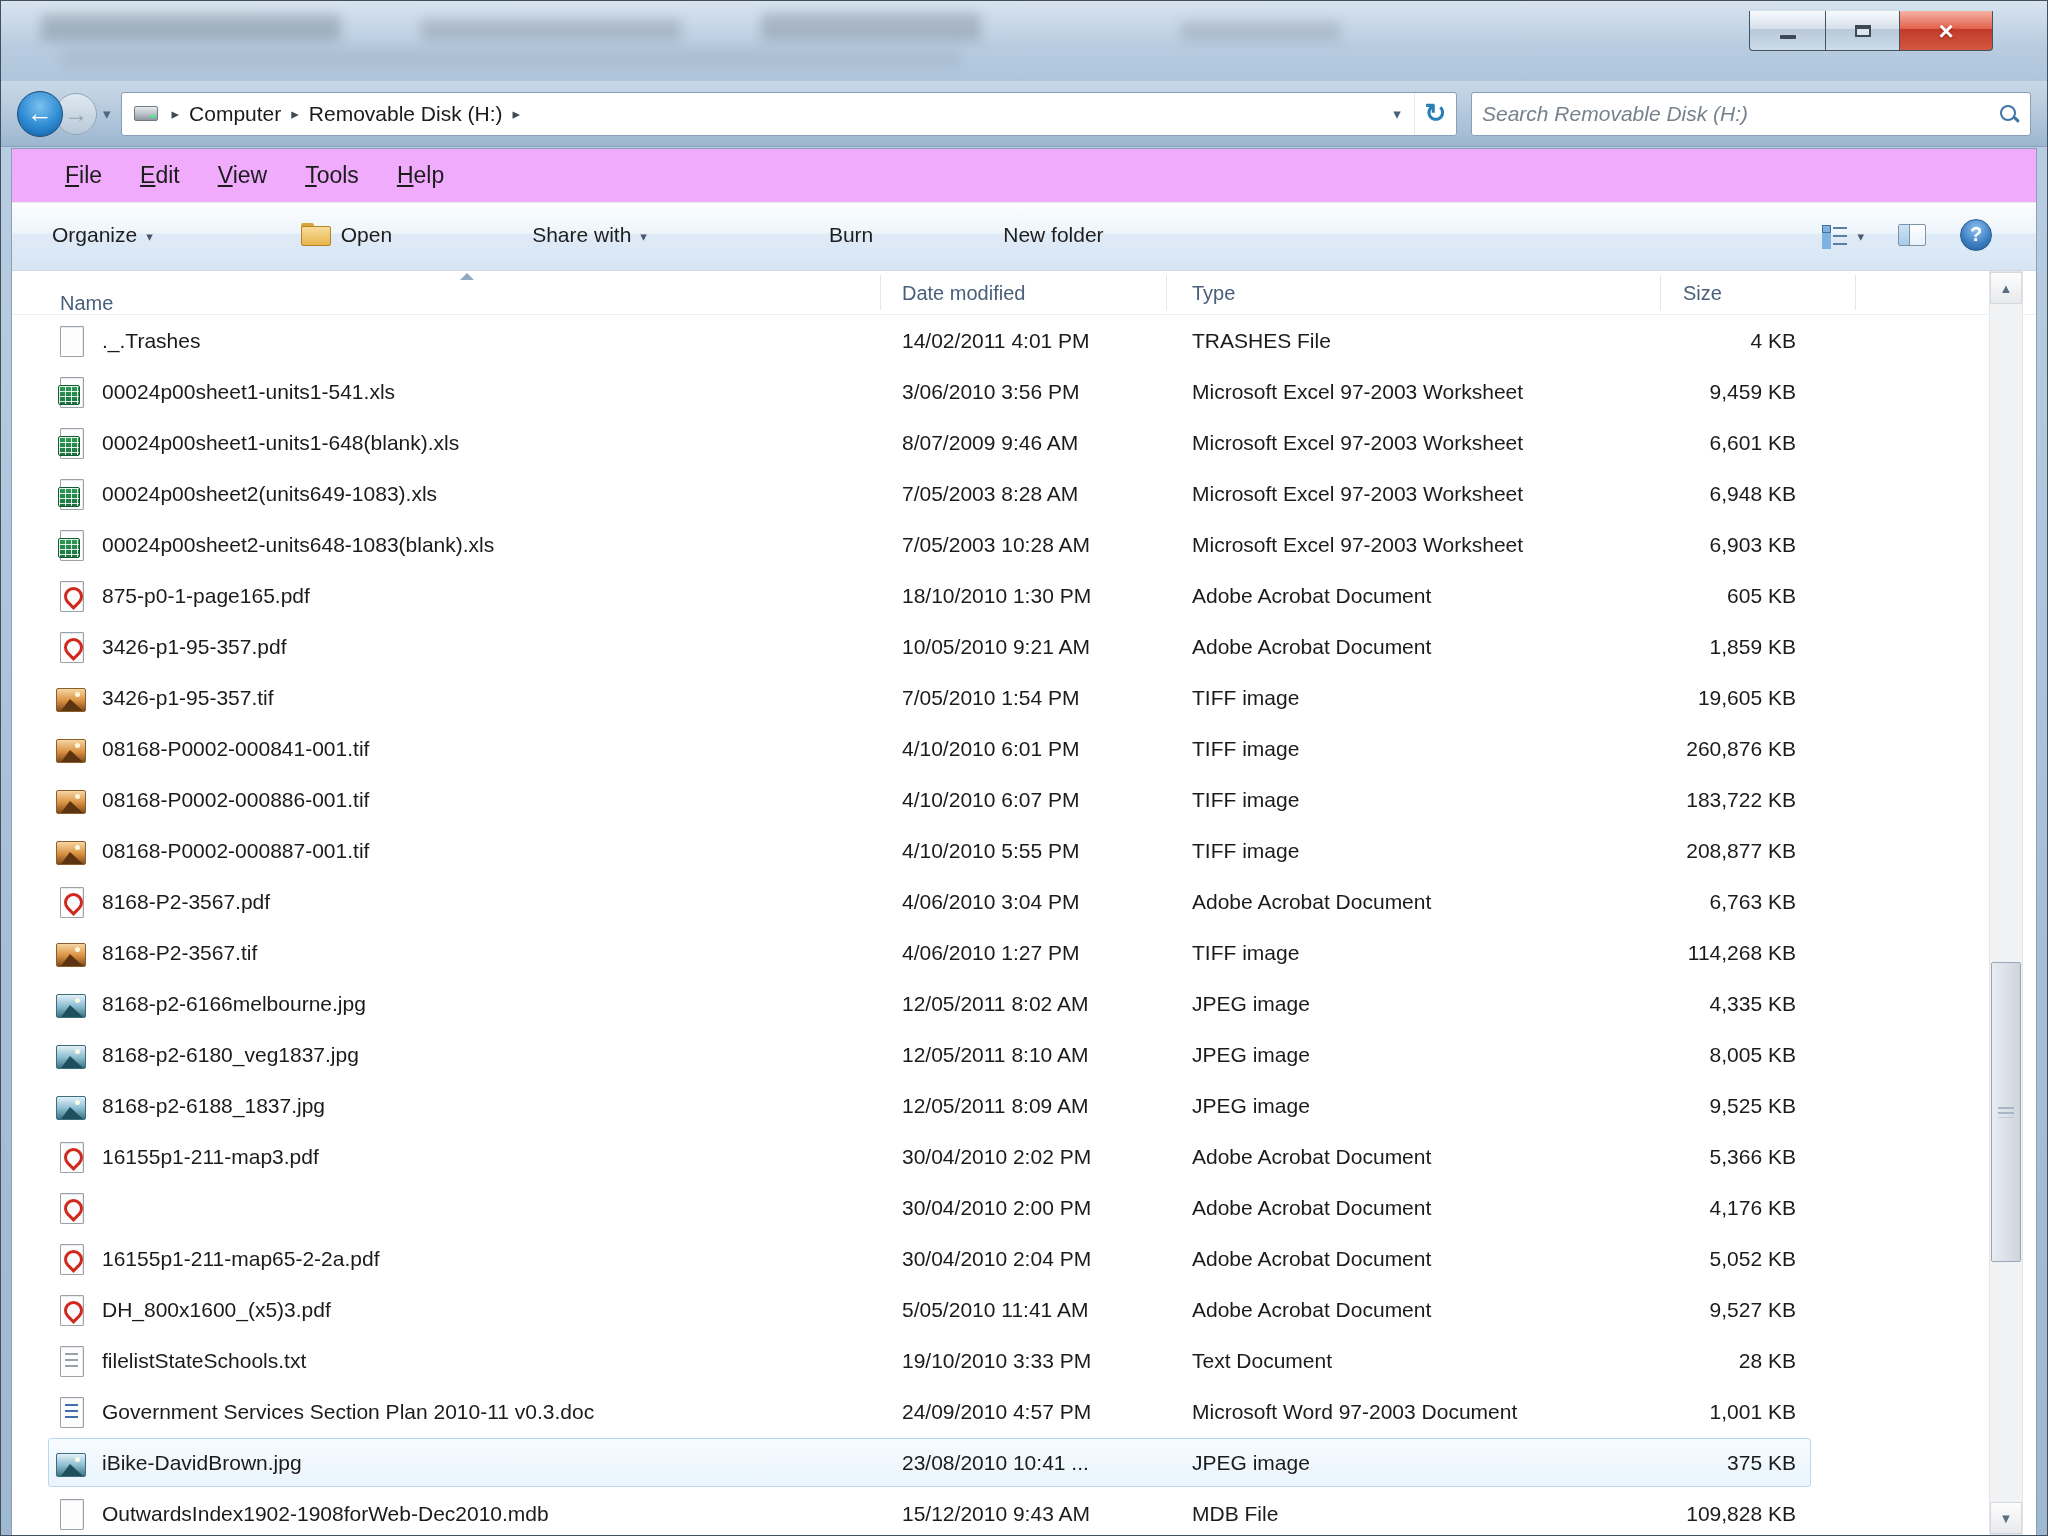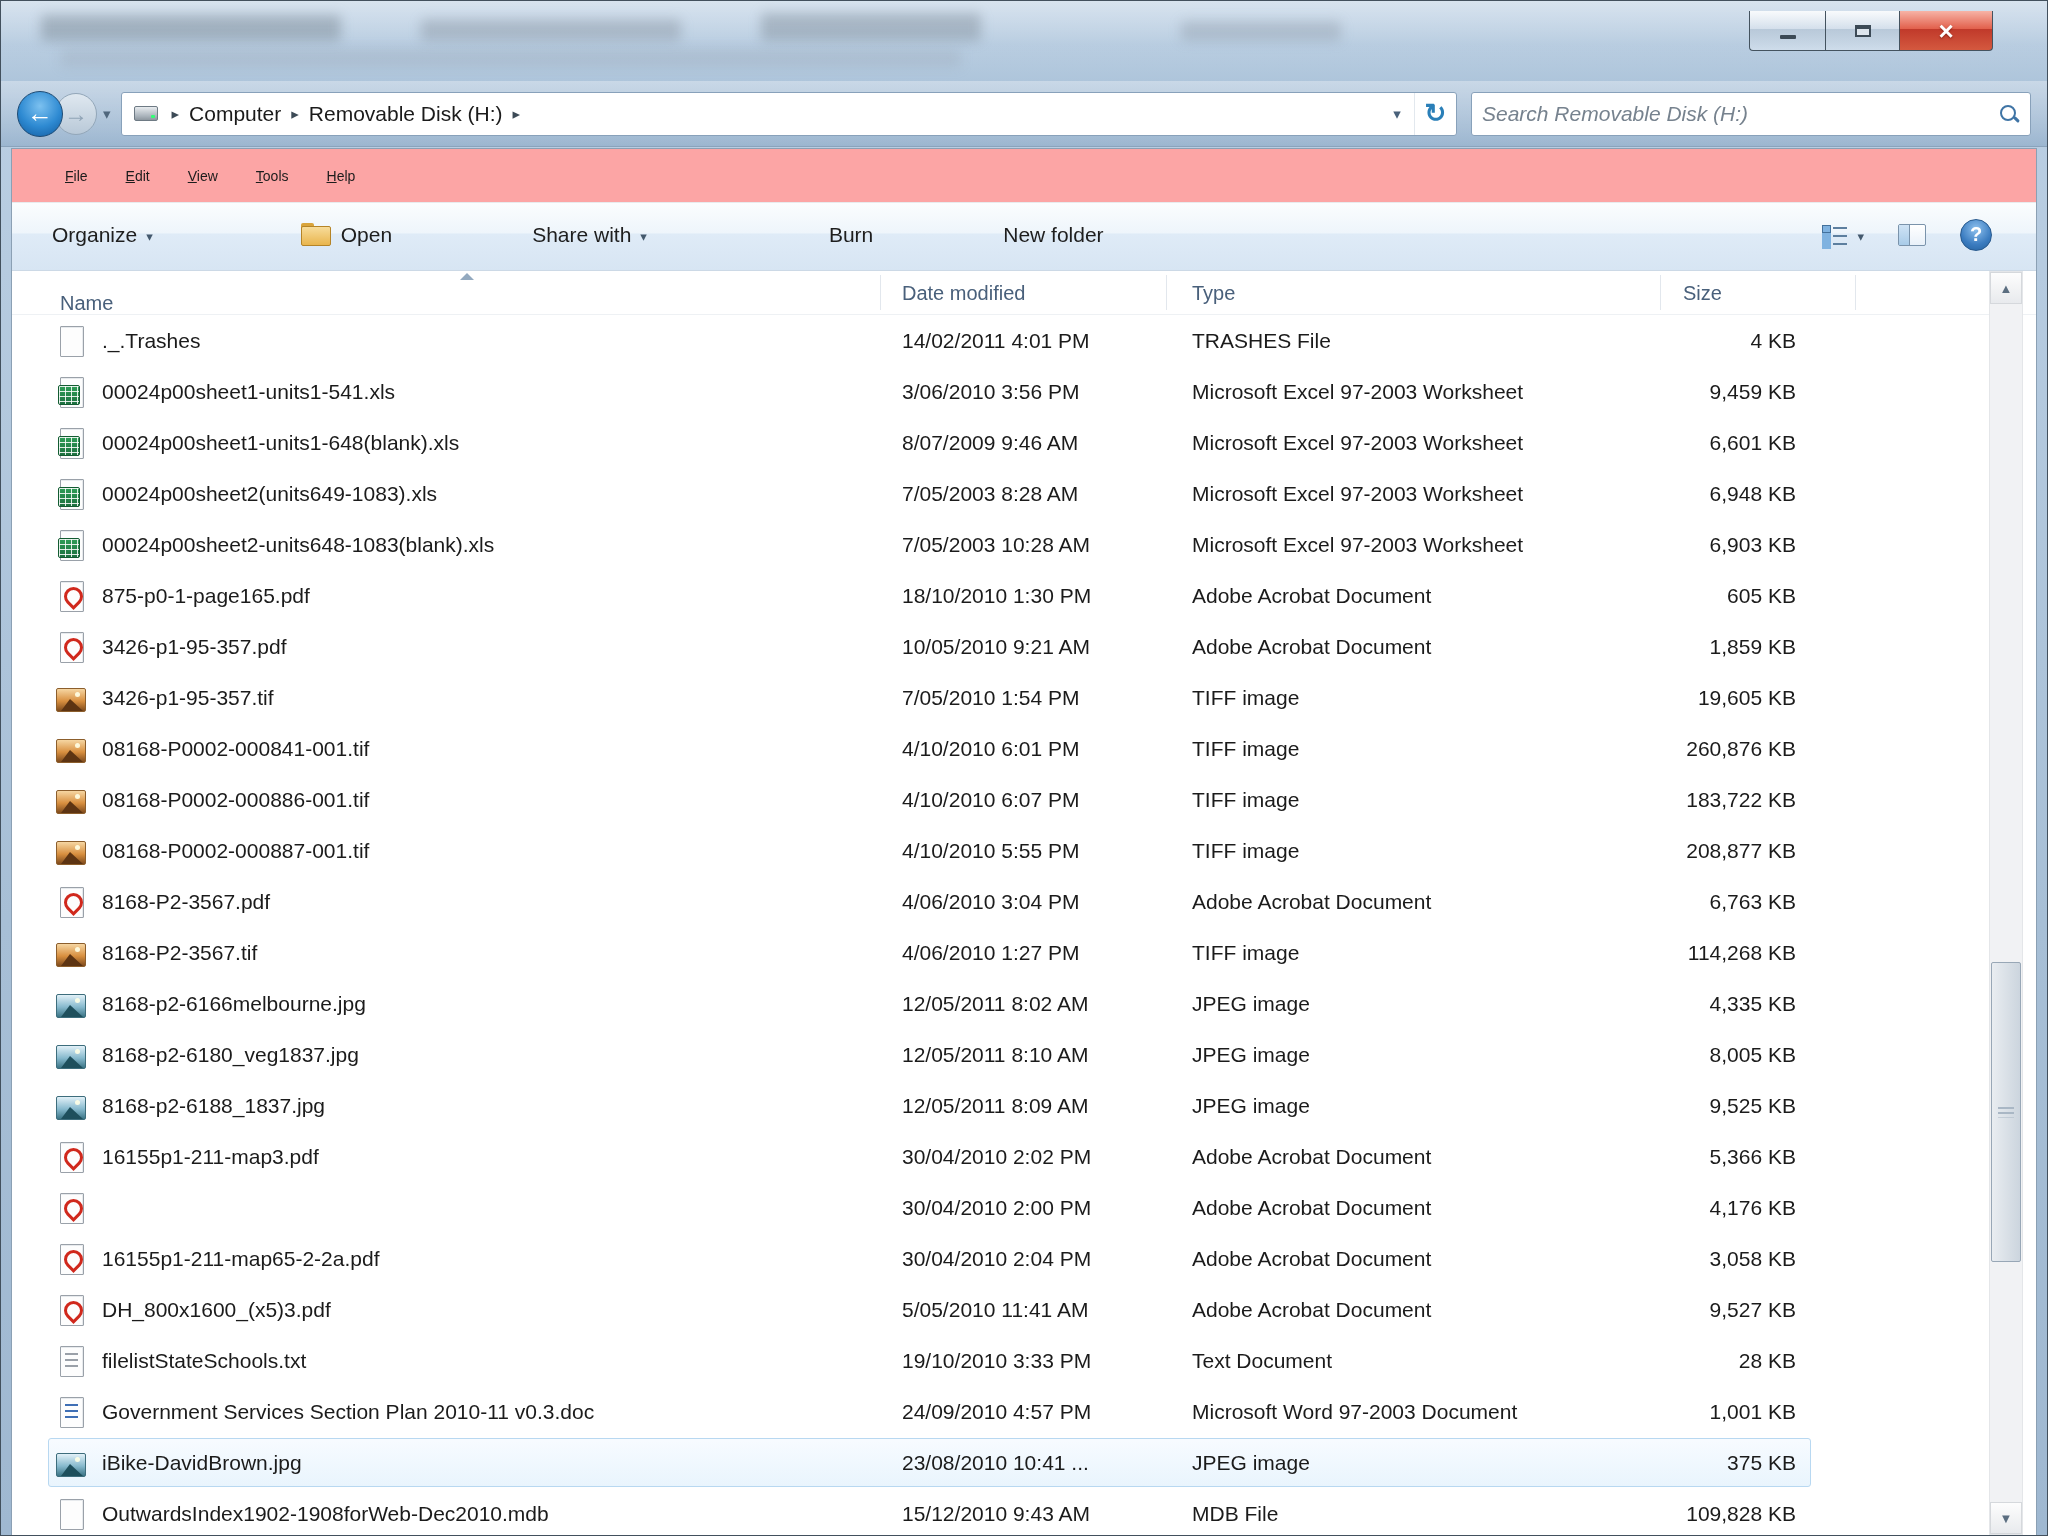--- a/index.html
+++ b/index.html
@@ -62,21 +62,21 @@
   .magnifier::before { content:""; position:absolute; left:2px; top:2px; width:12px; height:12px;
     border:2.5px solid #3f74a5; border-radius:50%; }
   .magnifier::after { content:""; position:absolute; left:15px; top:15px; width:7px; height:3px;
     background:#3f74a5; transform:rotate(45deg); border-radius:2px; }
 
   
   .client { position:absolute; top:147px; left:10px; right:10px; bottom:0;
     background:#fff; border:1px solid #8ba0b4; border-bottom:none; }
 
   .menubar { height:54px; display:flex; align-items:center; padding-left:34px;
-    background:#fca5a5; border-bottom:1px solid #e8ebee; font-size:14px; color:#1c1c1c; }
+    background:#f0abfc; border-bottom:1px solid #e8ebee; font-size:23px; color:#1c1c1c; }
   .menu-item { padding:0 19px; cursor:pointer; }
   .accel { text-decoration:underline; }
 
   .toolbar { height:68px; display:flex; align-items:center; padding:0 44px 4px 40px;
     background:linear-gradient(#fbfdfe,#eef5fb 45%,#dfebf7 46%,#d7e5f3);
     border-bottom:1px solid #ccd9e6; font-size:21px; color:#1e1e1e;gap:22px; }
   .tb-item { display:flex; align-items:center; cursor:pointer; white-space:nowrap; }
   .tb-chevron { font-size:13px; color:#44596d; margin-left:9px; margin-top:3px; }
   .folder-icon { width:30px; height:23px; position:relative; margin-right:10px; }
   .folder-icon::before { content:""; position:absolute; left:0; top:0; width:13px; height:6px;
@@ -438,21 +438,21 @@
     <span class="cell-type">Adobe Acrobat Document</span>
     <span class="cell-size">4,176 KB</span>
   </div>
           <div class="row">
     <span class="cell-icon">
               <span class="fi icon-pdf page"></span>
             </span>
     <span class="cell-name">16155p1-211-map65-2-2a.pdf</span>
     <span class="cell-date">30/04/2010 2:04 PM</span>
     <span class="cell-type">Adobe Acrobat Document</span>
-    <span class="cell-size">3,058 KB</span>
+    <span class="cell-size">5,052 KB</span>
   </div>
           <div class="row">
     <span class="cell-icon">
               <span class="fi icon-pdf page"></span>
             </span>
     <span class="cell-name">DH_800x1600_(x5)3.pdf</span>
     <span class="cell-date">5/05/2010 11:41 AM</span>
     <span class="cell-type">Adobe Acrobat Document</span>
     <span class="cell-size">9,527 KB</span>
   </div>

